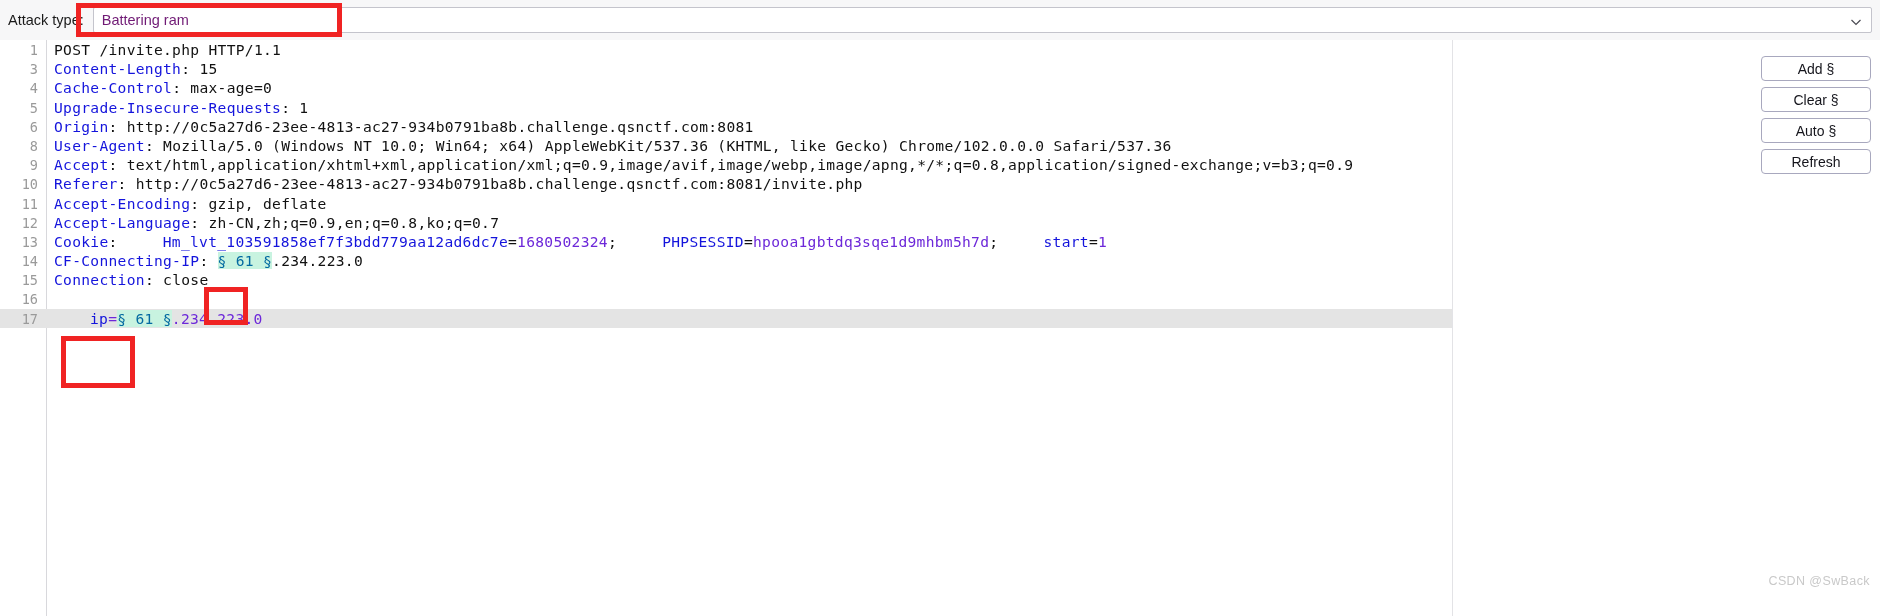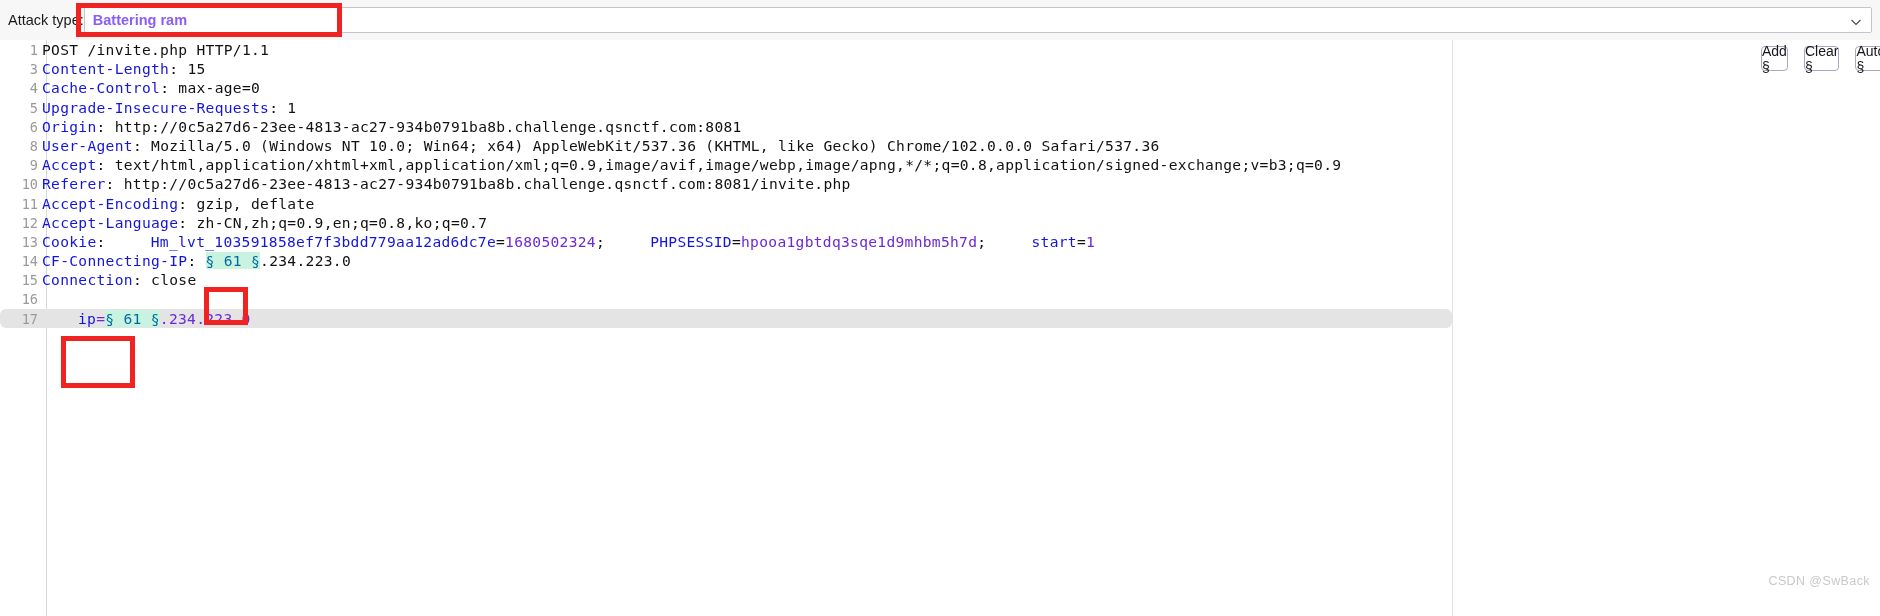--- a/index.html
+++ b/index.html
@@ -14,36 +14,35 @@
 
   
   #attack-bar {
     position: absolute; left: 0; top: 0;
     width: 1880px; height: 40px;
     background: #f7f7f8;
     display: flex; align-items: center;
   }
   #attack-type-label {
     font-size: 14.5px; color: #1a1a1a;
-    margin-left: 8px; 
+    margin-left: 8px; margin-right: 9px;
     white-space: nowrap;
   }
   #attack-type-select {
     flex: 1 1 auto;
     height: 26px; margin-right: 8px;
     background: #ffffff;
     border: 1px solid #c4c4cc;
     border-radius: 2px;
     display: flex; align-items: center;
     position: relative;
   }
   #attack-type-value {
-    font-size: 14.5px; color: #8b5cf6;
+    font-size: 14.5px; color: #701a75;
     padding-left: 8px;
-    font-weight: bold;
   }
   #attack-type-caret {
     position: absolute; right: 9px; top: 50%;
     transform: translateY(-50%);
     width: 12px; height: 12px;
   }
 
   
   #editor {
     position: absolute; left: 0; top: 40px;
@@ -59,50 +58,50 @@
   }
   .code-line {
     position: relative;
     height: 19.2px;
     line-height: 19.2px;
     white-space: pre;
     font-family: "DejaVu Sans Mono", monospace;
     font-size: 14.6px;
     letter-spacing: 0.3px;
   }
-  .code-line.highlight-row { background: #e4e4e4; border-radius: 6px; }
+  .code-line.highlight-row { background: #e4e4e4; }
   .ln {
     display: inline-block;
     width: 38px;
     text-align: right;
     color: #9a9a9a;
     font-family: "DejaVu Sans Mono", monospace;
     font-size: 13.6px;
     letter-spacing: 0;
   }
-  .code-body { margin-left: 4px; }
+  .code-body { margin-left: 16px; }
   .hdr  { color: #1414dc; }
   .val  { color: #111111; }
   .red  { color: #6d28d9; }
   .blue { color: #1414dc; padding-left: 36px; }
   .marker {
     background: #c8f3e0;
     color: #0369a1;
   }
 
   
   #button-panel {
     position: absolute; left: 1454px; top: 40px;
     width: 426px; height: 576px;
     background: #ffffff;
   }
   #button-stack {
-    position: absolute; right: 9px; top: 6px;
+    position: absolute; right: 9px; top: 16px;
     width: 110px;
-    display: flex; flex-direction: row; gap: 16px;
+    display: flex; flex-direction: column; gap: 6px;
   }
   .side-btn {
     height: 25px;
     background: #ffffff;
     border: 1px solid #a8a8be;
     border-radius: 4px;
     font-family: "Liberation Sans", sans-serif;
     font-size: 14px;
     color: #15151c;
     display: flex; align-items: center; justify-content: center;

